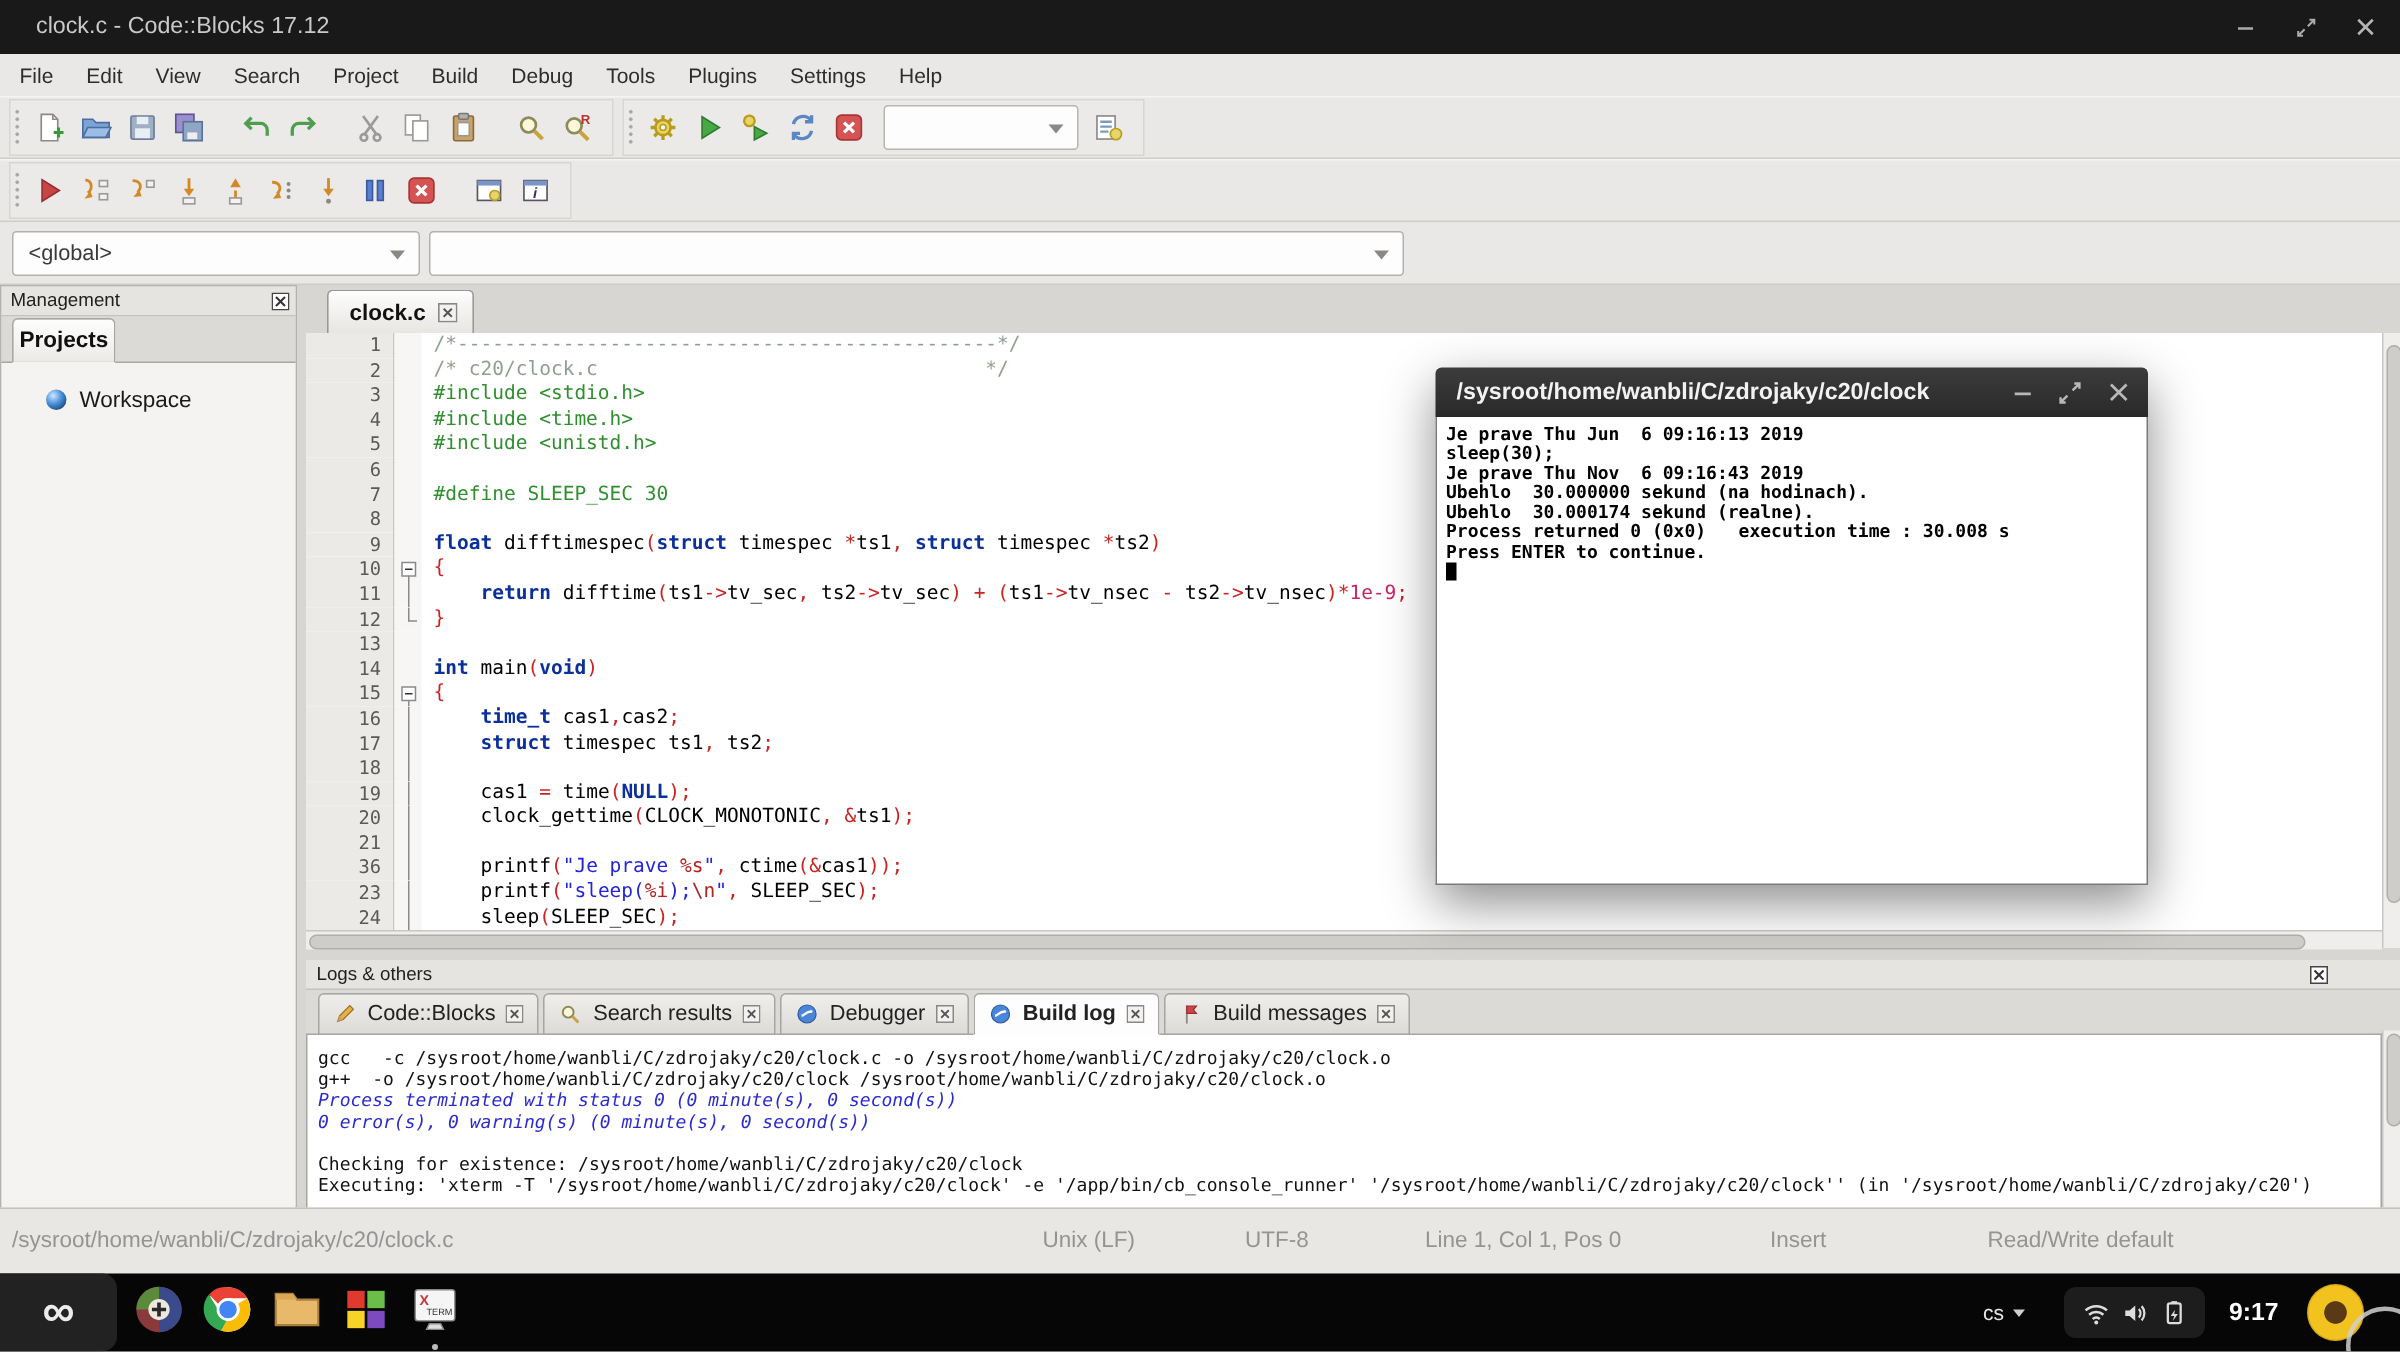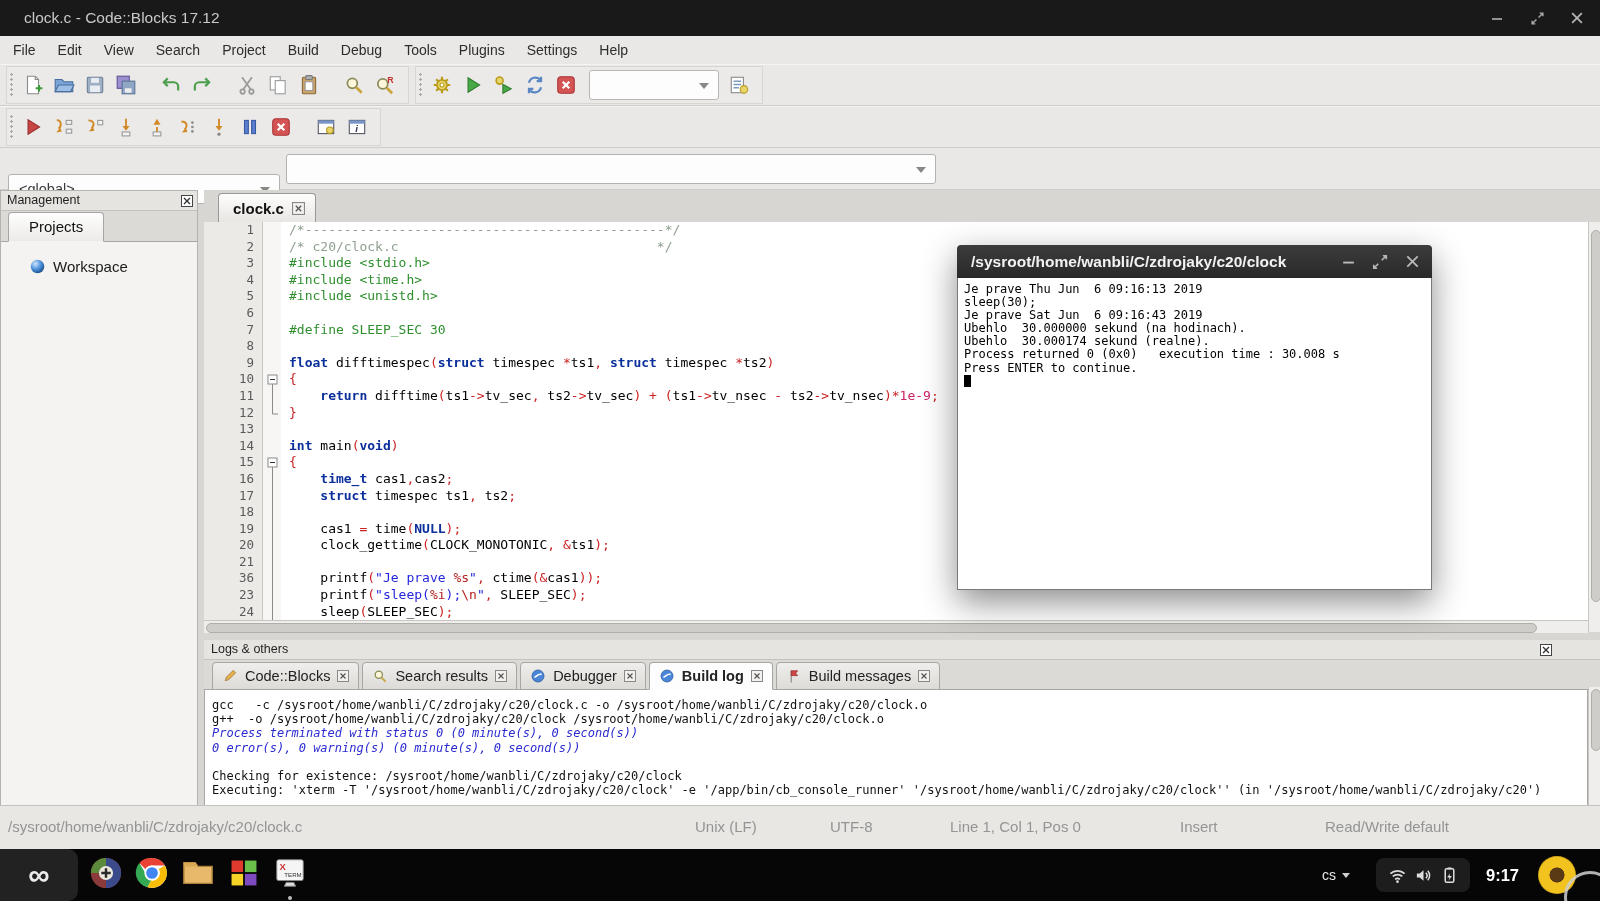--- a/index.html
+++ b/index.html
@@ -33,34 +33,34 @@
   .tcombo{position:relative;display:inline-block;width:128px;height:28px;margin:0 6px;
     background:#fdfdfd;border:1px solid #b8b6b2;border-radius:3px;}
   .arr{position:absolute;right:9px;top:50%;margin-top:-2px;width:0;height:0;
     border-left:5px solid transparent;border-right:5px solid transparent;border-top:6px solid #8a8884;}
 
   
   .symbolbar{position:absolute;left:0;top:148px;width:1600px;height:42px;background:#e9e8e6;
     border-bottom:1px solid #cfcdc8;box-sizing:border-box;}
   .combo{position:absolute;top:6px;height:30px;background:#fdfdfd;border:1px solid #b4b2ae;
     border-radius:3px;box-sizing:border-box;cursor:pointer;}
-  .combo.scope{left:8px;width:272px;margin-top:20px;}
+  .combo.scope{left:8px;width:272px;}
   .combo.symbol{left:286px;width:650px;}
   .combo-val{position:absolute;left:10px;top:0;line-height:28px;font-size:14.5px;color:#3a3a3a;}
 
   
   .management{position:absolute;left:0;top:190px;width:198px;height:615px;background:#e4e2de;
     border:1px solid #b4b2ae;box-sizing:border-box;}
   .phead{position:relative;height:19px;background:#e6e4e0;border-bottom:1px solid #c4c2be;
     font-size:12.5px;color:#1f1f1f;line-height:19px;padding-left:6px;}
   .pclose{position:absolute;right:4px;top:3px;width:12px;height:12px;cursor:pointer;}
   .ptabs{height:30px;background:#dcdad6;border-bottom:1px solid #a8a6a2;position:relative;}
-  .ptab{position:absolute;left:7px;bottom:-1px;padding:0 20px;height:28px;line-height:28px;
+  .ptab{position:absolute;left:7px;bottom:-1px;padding:0 4px;height:28px;line-height:28px;
     background:linear-gradient(#fefefe,#eceae7);border:1px solid #a8a6a2;border-bottom:1px solid #f4f3f1;
-    border-radius:4px 4px 0 0;font-weight:normal;font-size:15px;color:#111;cursor:pointer;}
+    border-radius:4px 4px 0 0;font-weight:bold;font-size:15px;color:#111;cursor:pointer;}
   .pbody{height:564px;background:#f4f3f1;}
   .witem{display:flex;align-items:center;gap:7px;padding:16px 0 0 28px;font-size:15px;color:#1a1a1a;cursor:pointer;}
   .witem svg{width:17px;height:17px;}
 
   
   .editor{position:absolute;left:204px;top:190px;width:1384px;height:442px;}
   .etabs{position:relative;height:32px;background:#d8d6d2;border-bottom:1px solid #a8a6a2;}
   .etab{position:absolute;left:14px;bottom:-1px;height:28px;display:flex;align-items:center;gap:8px;
     padding:0 10px 0 14px;background:linear-gradient(#fdfdfd,#e8e6e3);
     border:1px solid #9a9896;border-bottom:1px solid #f6f5f3;border-radius:4px 4px 0 0;
@@ -141,21 +141,21 @@
   
   .term{position:absolute;left:957px;top:245px;width:475px;height:345px;z-index:20;
     box-shadow:0 12px 32px rgba(0,0,0,.45);}
   .ttitle{position:relative;height:33px;background:linear-gradient(#3c3c3c,#292929);
     border-radius:4px 4px 0 0;}
   .ttext{position:absolute;left:14px;top:0;line-height:33px;color:#f2f2f2;font-weight:bold;
     font-size:15.5px;white-space:nowrap;}
   .tbtns{position:absolute;right:12px;top:0;height:33px;display:flex;align-items:center;gap:16px;}
   .tbtn2{display:inline-flex;width:16px;height:16px;align-items:center;justify-content:center;cursor:pointer;}
   .tbody{height:312px;background:#fff;border:1px solid #7a7a7a;border-top:none;box-sizing:border-box;
-    padding:5px 0 0 6px;overflow:hidden;}
+    padding:5px 0 0 6px;overflow:hidden;font-weight:bold;}
   .tline{white-space:pre;font-family:"DejaVu Sans Mono",monospace;font-size:12px;
     line-height:13.1px;color:#000;}
   .cursorblk{display:inline-block;width:7px;height:12px;background:#000;vertical-align:-2px;}
 </style>
 </head>
 <body>
 
 <div id="screen">
 
   <header class="titlebar">
@@ -843,21 +843,21 @@
         <span class="tbtn2">
             <svg width="15" height="15" viewBox="0 0 13 13">
               <path d="M2 2l9 9M11 2l-9 9" stroke="#b8b8b8" stroke-width="1.6"></path>
             </svg>
           </span>
       </span>
     </div>
     <div class="tbody">
         <div class="tline">Je prave Thu Jun  6 09:16:13 2019</div>
         <div class="tline">sleep(30);</div>
-        <div class="tline">Je prave Sat Jun  6 09:16:43 2019</div>
+        <div class="tline">Je prave Thu Nov  6 09:16:43 2019</div>
         <div class="tline">Ubehlo  30.000000 sekund (na hodinach).</div>
         <div class="tline">Ubehlo  30.000174 sekund (realne).</div>
         <div class="tline"></div>
         <div class="tline">Process returned 0 (0x0)   execution time : 30.008 s</div>
         <div class="tline">Press ENTER to continue.</div>
         <div class="tline"><span class="cursorblk"></span></div>
       </div>
   </div>
 
 </div>

